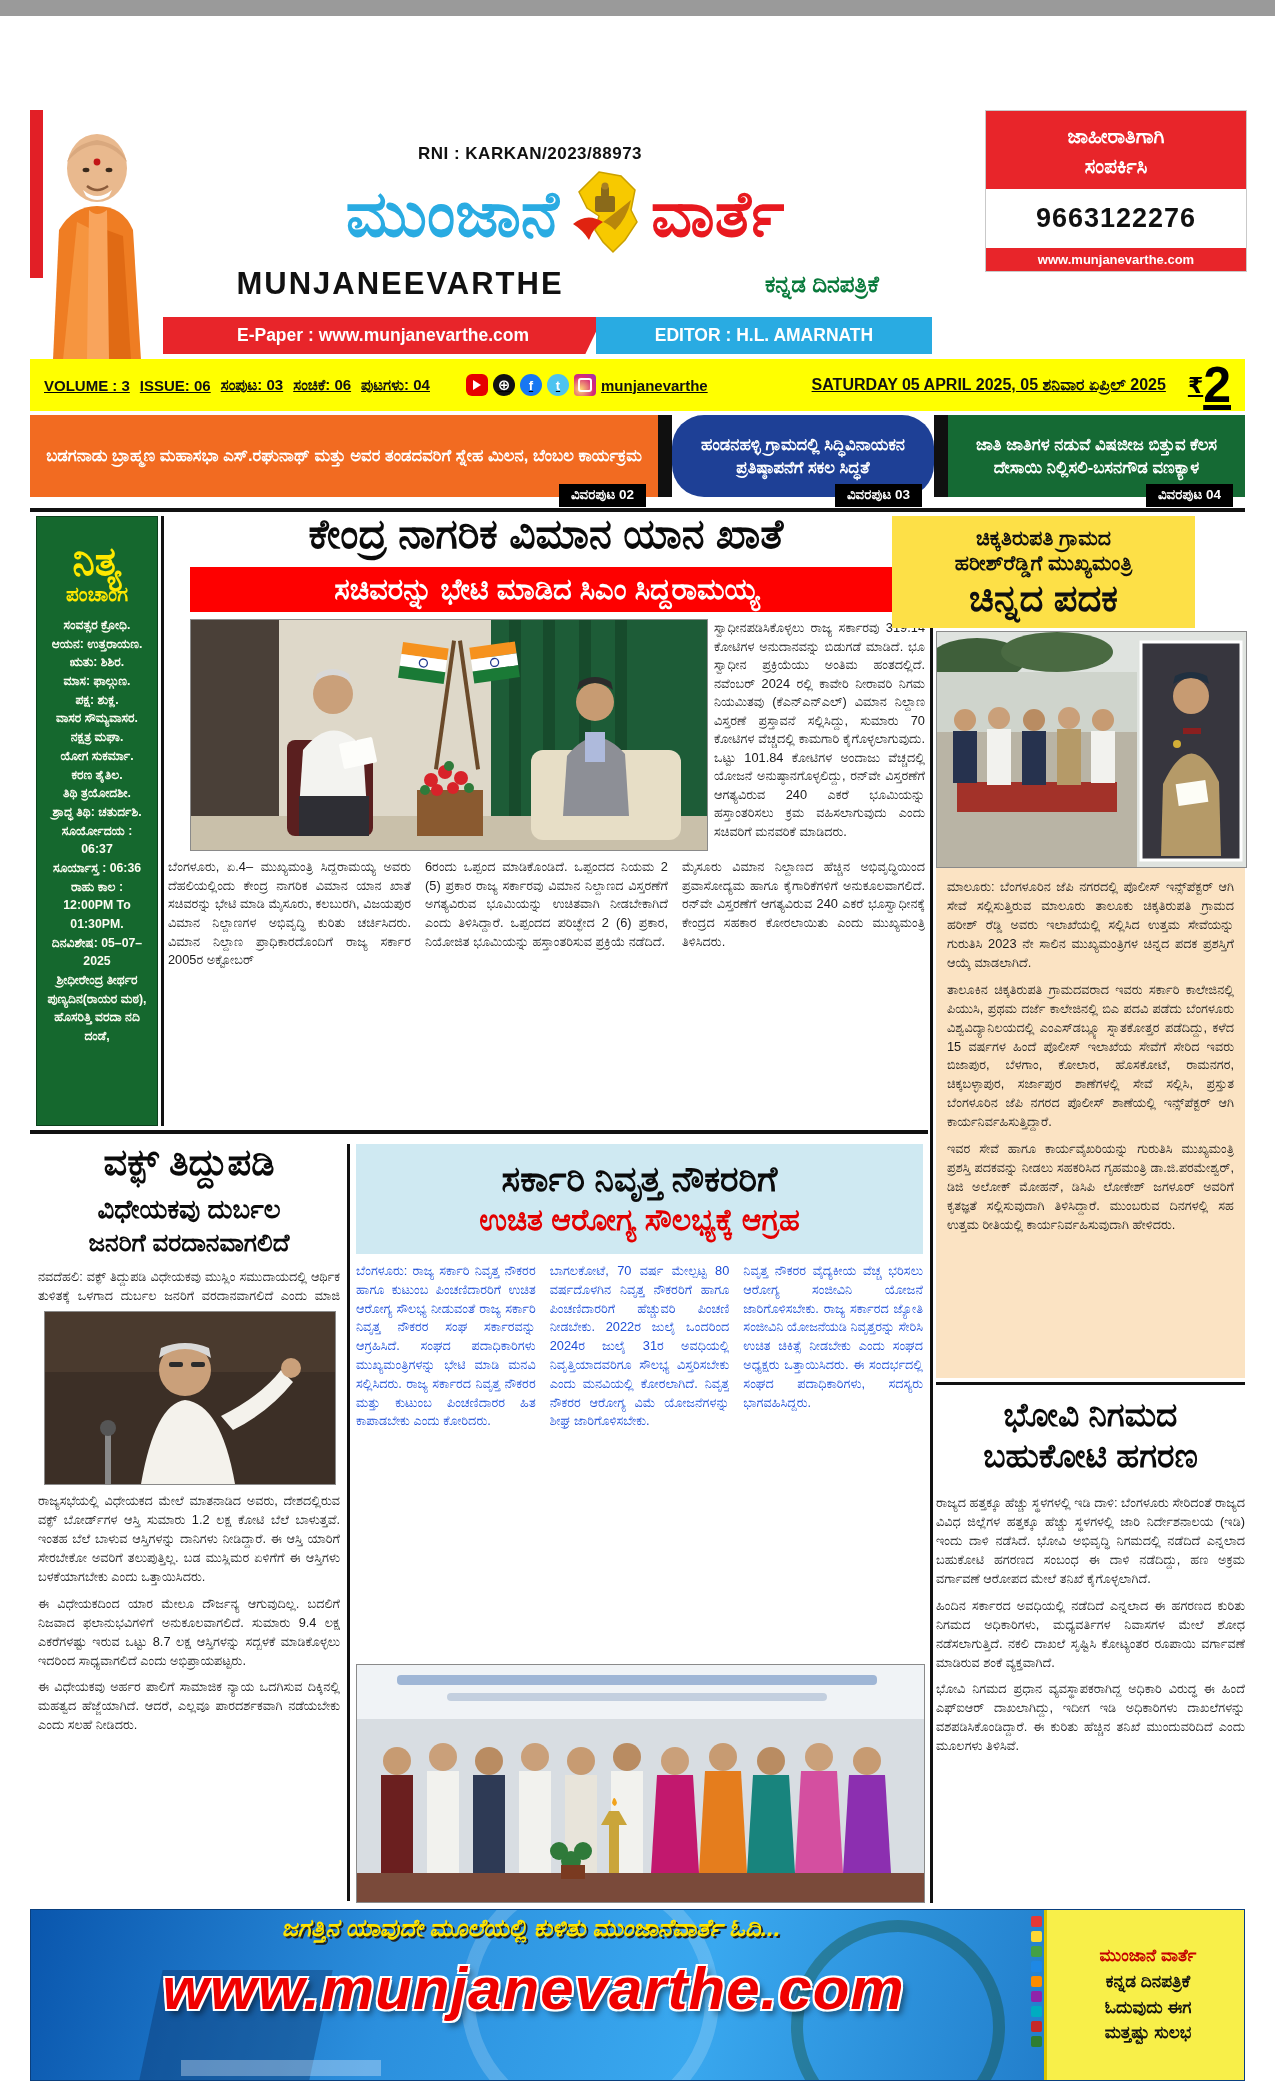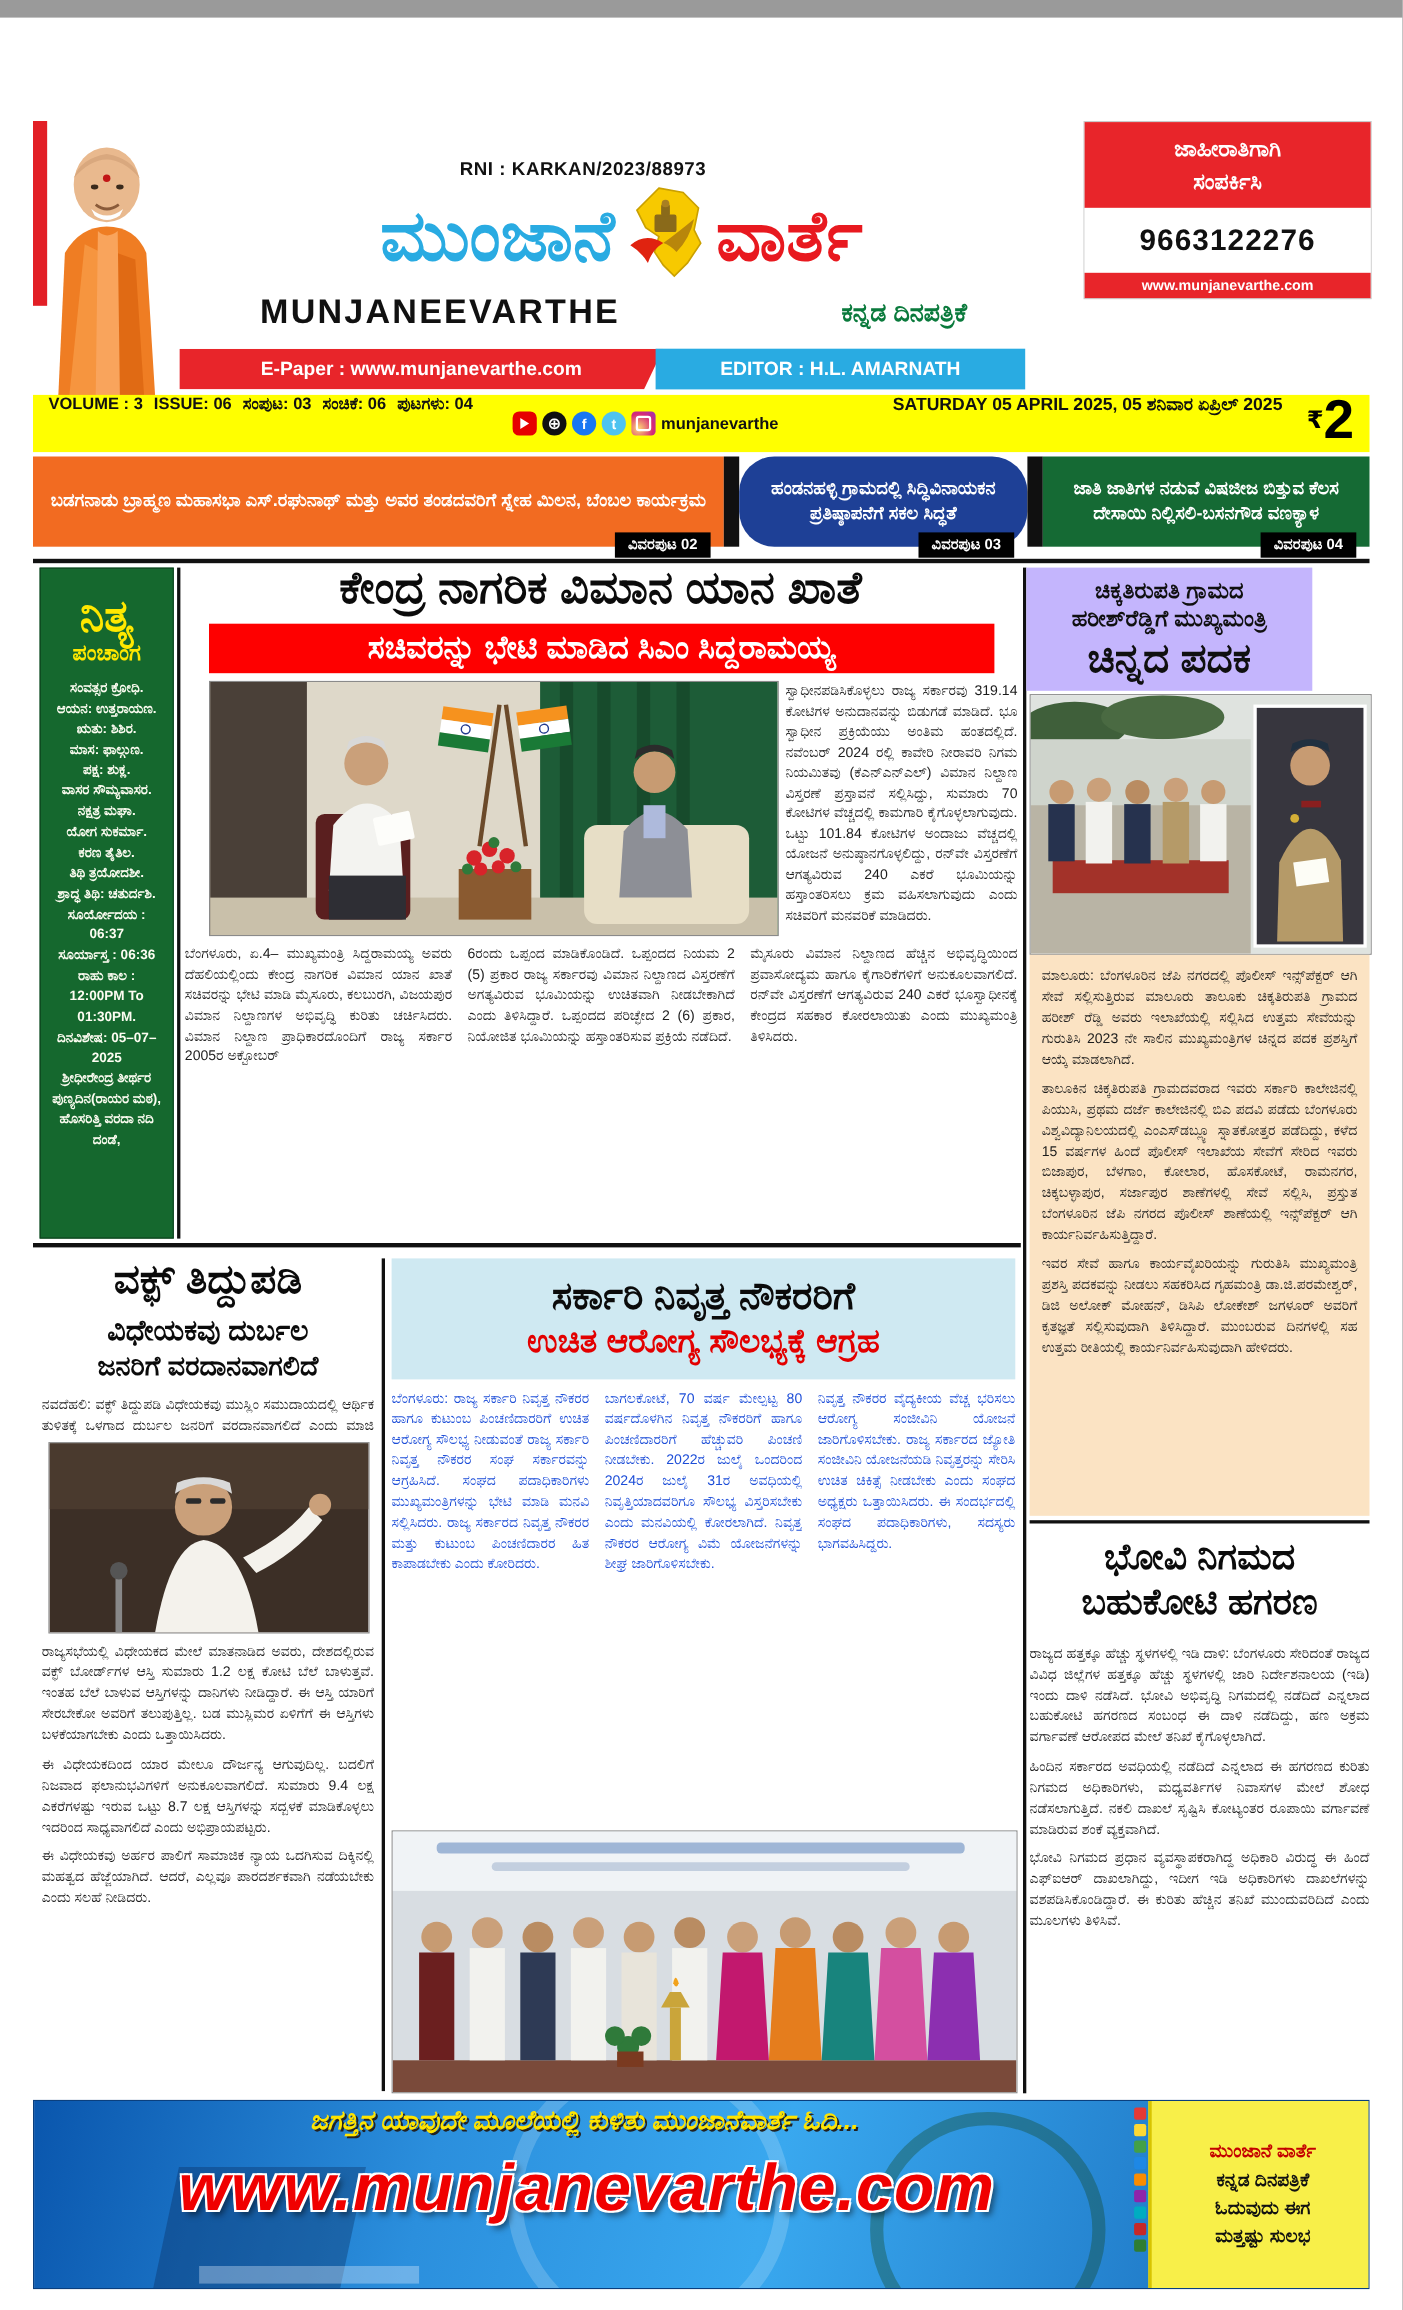--- a/index.html
+++ b/index.html
@@ -15,21 +15,21 @@
   .title-red{font-size:64px;font-weight:bold;color:#e8191f;line-height:1;}
   .title-en{left:160px;top:250px;width:480px;font-size:31px;font-weight:bold;color:#111;text-align:center;letter-spacing:2px;}
   .subtitle{left:672px;top:255px;width:300px;font-size:23px;font-weight:bold;color:#0a7a3c;text-align:center;}
   .epaper-bar{left:163px;top:301px;width:440px;height:37px;background:#e8252a;color:#fff;font-size:17.5px;font-weight:bold;display:flex;align-items:center;justify-content:center;clip-path:polygon(0 0,100% 0,96% 100%,0 100%);}
   .editor-bar{left:596px;top:301px;width:336px;height:37px;background:#29abe2;color:#fff;font-size:17.5px;font-weight:bold;display:flex;align-items:center;justify-content:center;}
   .ad-box{left:985px;top:94px;width:260px;height:160px;display:flex;flex-direction:column;border:1px solid #c9c9c9;}
   .ad-red{background:#e8252a;color:#fff;font-size:20px;font-weight:bold;text-align:center;padding:10px 4px 8px;line-height:1.5;}
   .ad-phone{background:#fff;color:#111;font-size:27px;font-weight:bold;text-align:center;flex:1;display:flex;align-items:center;justify-content:center;letter-spacing:1px;}
   .ad-site{background:#e8252a;color:#fff;font-size:13px;font-weight:bold;text-align:center;padding:4px 0;}
   
-  .info-bar{left:30px;top:343px;width:1215px;height:52px;background:#ffff00;display:flex;padding:0 14px;box-sizing:border-box;gap:10px;}
+  .info-bar{left:30px;top:343px;width:1215px;height:52px;background:#ffff00;display:flex;align-items:center;padding:0 14px;box-sizing:border-box;gap:10px;text-decoration:underline;}
   .ib-txt{font-size:15px;font-weight:bold;color:#111;white-space:nowrap;}
   .ib-kn{font-size:15px;font-weight:bold;color:#111;white-space:nowrap;}
   .socials{display:flex;align-items:center;gap:5px;margin-left:26px;}
   .sicon{width:22px;height:22px;border-radius:4px;display:flex;align-items:center;justify-content:center;font-size:13px;color:#fff;font-weight:bold;}
   .s-yt{background:#e60000;border-radius:6px;}
   .s-yt .tri{width:0;height:0;border-left:8px solid #fff;border-top:5px solid transparent;border-bottom:5px solid transparent;}
   .s-gl{background:#111;border-radius:50%;font-size:15px;}
   .s-fb{background:#1877f2;border-radius:50%;}
   .s-tw{background:#4ec3f0;border-radius:50%;}
   .s-ig{background:radial-gradient(circle at 30% 70%,#feda75,#d62976 60%,#962fbf);}
@@ -59,21 +59,21 @@
   .panch .t2{font-size:20px;font-weight:bold;color:#ffe800;margin-top:2px;margin-bottom:10px;}
   .panch .ln{font-size:12.3px;line-height:1.52;font-weight:bold;color:#fdfdf2;}
   
   .m-head{left:168px;top:496px;width:756px;font-size:41px;font-weight:bold;color:#0b0b0b;text-align:center;line-height:1.1;}
   .m-sub{left:190px;top:551px;width:714px;height:45px;background:#fe0000;color:#fff;font-size:29px;font-weight:bold;display:flex;align-items:center;justify-content:center;}
   .photo-main{left:190px;top:603px;width:516px;height:230px;border:1px solid #8a8a8a;}
   .side-col{left:714px;top:603px;width:211px;height:233px;font-size:12.8px;line-height:1.45;color:#1c1c1c;overflow:hidden;}
   .body3{left:168px;top:842px;width:757px;height:268px;display:flex;gap:14px;}
   .body3 .bcol{flex:1;font-size:12.8px;line-height:1.46;color:#1c1c1c;overflow:hidden;}
   
-  .peach-head{left:933px;top:500px;width:260px;height:112px;background:#c4b5fd;display:flex;flex-direction:column;align-items:center;justify-content:center;}
+  .peach-head{left:892px;top:500px;width:303px;height:112px;background:#fde047;display:flex;flex-direction:column;align-items:center;justify-content:center;}
   .peach-head .h1{font-size:20.5px;font-weight:bold;color:#101010;line-height:1.25;}
   .peach-head .h3{font-size:37px;font-weight:bold;color:#101010;line-height:1.1;margin-top:3px;}
   .photo-police{left:936px;top:615px;width:309px;height:235px;border:1px solid #8a8a8a;}
   .peach-body{left:936px;top:852px;width:309px;height:510px;background:#fbe3c3;box-sizing:border-box;padding:10px 11px;overflow:hidden;}
   .peach-body p, .wh-body p{font-size:12.8px;line-height:1.48;color:#1c1c1c;margin:0 0 8px;text-align:justify;}
   .rule-r{left:936px;top:1366px;width:309px;height:3px;background:#111;}
   .bhovi-head{left:936px;top:1378px;width:309px;text-align:center;font-size:33px;font-weight:bold;color:#0b0b0b;line-height:1.25;}
   .bhovi-body{left:936px;top:1478px;width:309px;height:408px;overflow:hidden;}
   
   .waqf-h1{left:36px;top:1128px;width:306px;text-align:center;font-size:37px;font-weight:bold;color:#0b0b0b;line-height:1.05;}

